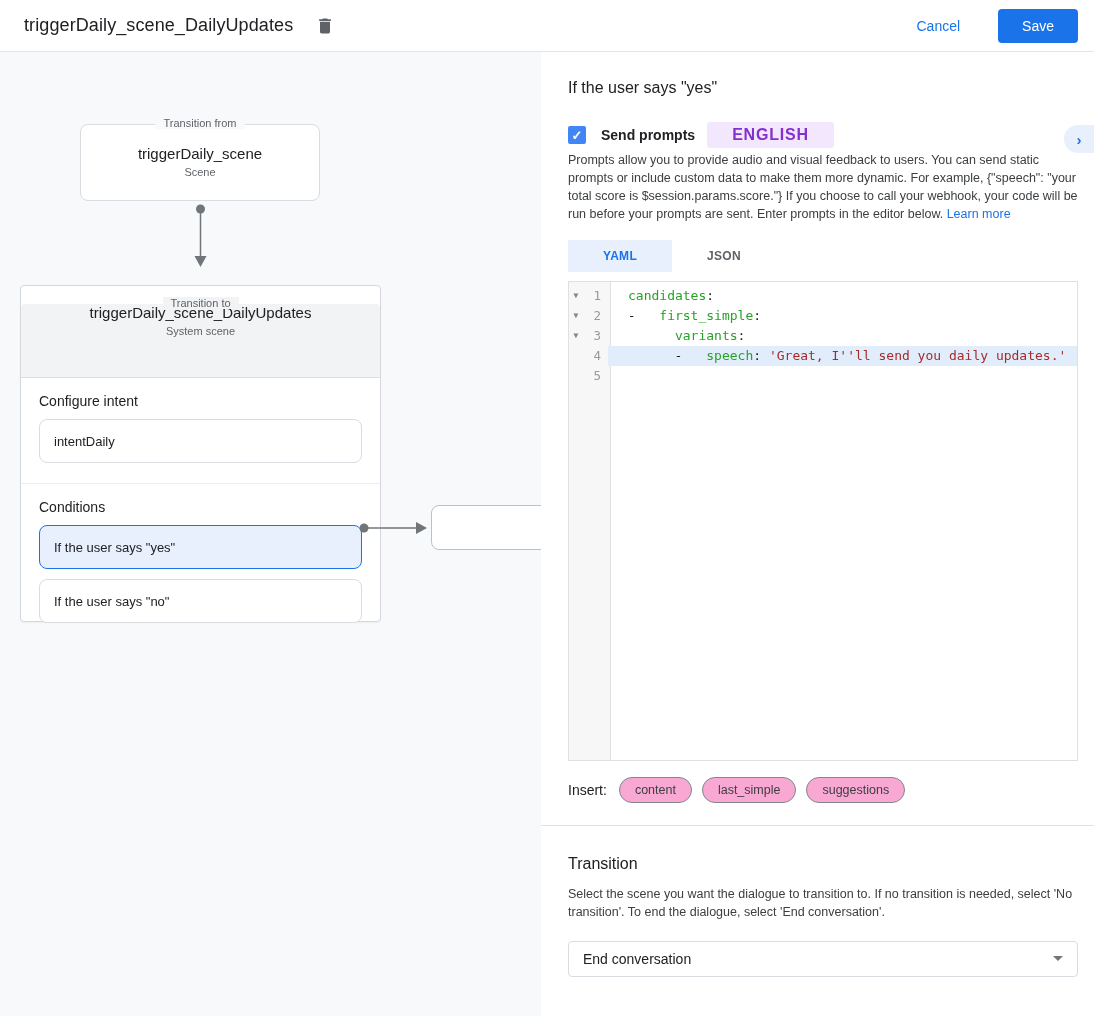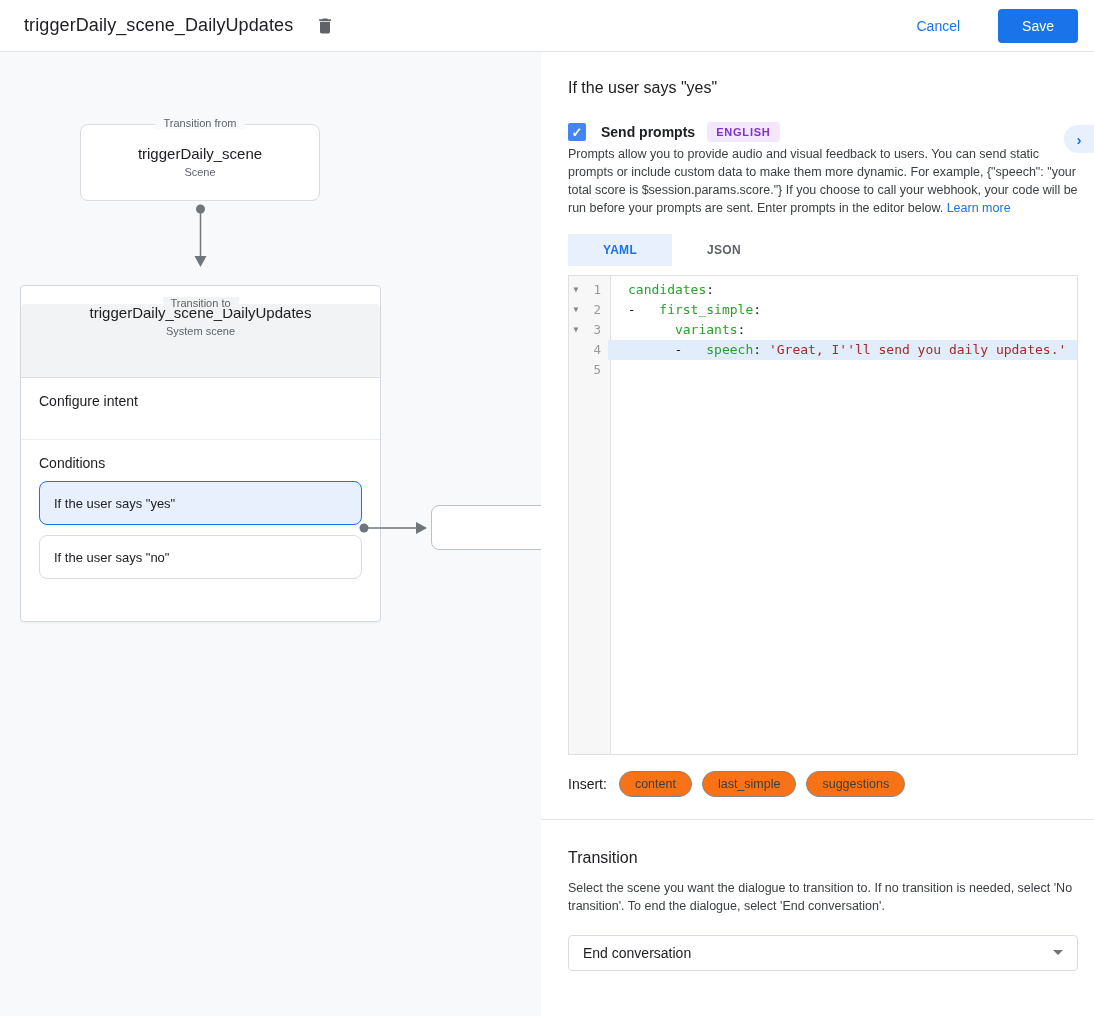--- a/index.html
+++ b/index.html
@@ -69,22 +69,22 @@
     background:#e8f0fe; border:none; border-radius:14px 0 0 14px;
     color:#1a73e8; font-size:15px; font-weight:700; cursor:pointer;
     display:flex; align-items:center; justify-content:center; font-family:inherit;
   }
   .check-row { display:flex; align-items:center; margin-top:25px; }
   .checkbox { width:18px; height:18px; border-radius:2px; flex:none; cursor:pointer;
     display:flex; align-items:center; justify-content:center; }
   .checkbox.unchecked { border:2px solid #5f6368; background:#fff; }
   .checkbox.checked { background:#4285f4; border:2px solid #4285f4; color:#fff; font-size:13px; font-weight:700; }
   .check-label { font-size:14px; font-weight:700; color:#202124; margin-left:15px; }
-  .lang-badge { margin-left:12px; background:#f2e7fd; color:#8430ce; font-size:11px; font-weight:700;
-    letter-spacing:.8px; padding:4px 9px; border-radius:3px; }
+  .lang-badge { margin-left:12px; background:#f2e7fd; color:#8430ce; font-size:16px; font-weight:700;
+    letter-spacing:.8px; padding:4px 25px; border-radius:3px; }
   .desc { margin-top:3px; font-size:12.5px; line-height:1.45; color:#3c4043; max-width:516px; }
   .link { color:#1a73e8; text-decoration:none; cursor:pointer; }
 
   .tabs { display:flex; margin-top:16px; }
   .tab { width:104px; height:32px; display:flex; align-items:center; justify-content:center;
     font-size:12px; font-weight:700; letter-spacing:.3px; color:#5f6368; cursor:pointer; }
   .tab.active { background:#e8f0fe; color:#1a73e8; }
 
   .editor { margin-top:9px; width:510px; height:480px; border:1px solid #e0e0e0;
     position:relative; background:#fff; font-family:"DejaVu Sans Mono","Liberation Mono",monospace; font-size:13px; }
@@ -93,21 +93,21 @@
   .code-line { display:flex; height:20px; line-height:20px; }
   .fold-cell { width:14px; text-align:center; font-size:8px; color:#848688; flex:none; cursor:pointer; }
   .num-cell { width:22px; text-align:right; color:#9a9a9a; flex:none; padding-right:4px; font-size:12.5px; }
   .code-cell { flex:1; white-space:pre; overflow:hidden; padding-left:4px; margin-left:3px; color:#202124; }
   .code-line.highlight .code-cell { background:#e1edfb; }
   .tok-key { color:#28a128;padding-left:16px; }
   .tok-string { color:#a82a2a; }
 
   .insert-row { display:flex; align-items:center; margin-top:16px; }
   .insert-label { font-size:14px; color:#202124; margin-right:12px; }
-  .chip { border:1px solid #80868b; border-radius:14px; background:#f97316; height:26px;
+  .chip { border:1px solid #80868b; border-radius:14px; background:#f9a8d4; height:26px;
     padding:12px 15px; font-size:12.5px; color:#3c4043; margin-right:10px; cursor:pointer;
     display:flex; align-items:center; font-family:inherit; }
 
   .hdivider { border-top:1px solid #e0e3e6; margin-top:22px; }
   .transition-heading { font-size:16px; color:#202124; padding-top:29px; }
   .transition-desc { margin-top:12px; font-size:12.5px; line-height:1.45; color:#3c4043; max-width:516px; }
   .dropdown { margin-top:20px; width:510px; height:36px; border:1px solid #d9dce0; border-radius:4px;
     background:#fff; display:flex; align-items:center; padding:0 14px; font-size:14px; color:#202124; cursor:pointer; }
   .dropdown-caret { margin-left:auto; width:0; height:0; border-left:5px solid transparent;
     border-right:5px solid transparent; border-top:5px solid #757575; }
@@ -140,20 +140,21 @@
     </div>
 
     <div class="to-card">
       <div class="to-card-header">
         <div class="legend">Transition to</div>
         <div class="node-name">triggerDaily_scene_DailyUpdates</div>
         <div class="node-type">System scene</div>
       </div>
       <div class="card-section">
         <div class="section-label">Configure intent</div>
+        <div class="intent-input">intentDaily</div>
       </div>
       <div class="card-section">
         <div class="section-label">Conditions</div>
         <div id="condition-list">
             <div class="condition selected">If the user says "yes"</div>
             <div class="condition">If the user says "no"</div>
           </div>
       </div>
     </div>
 

